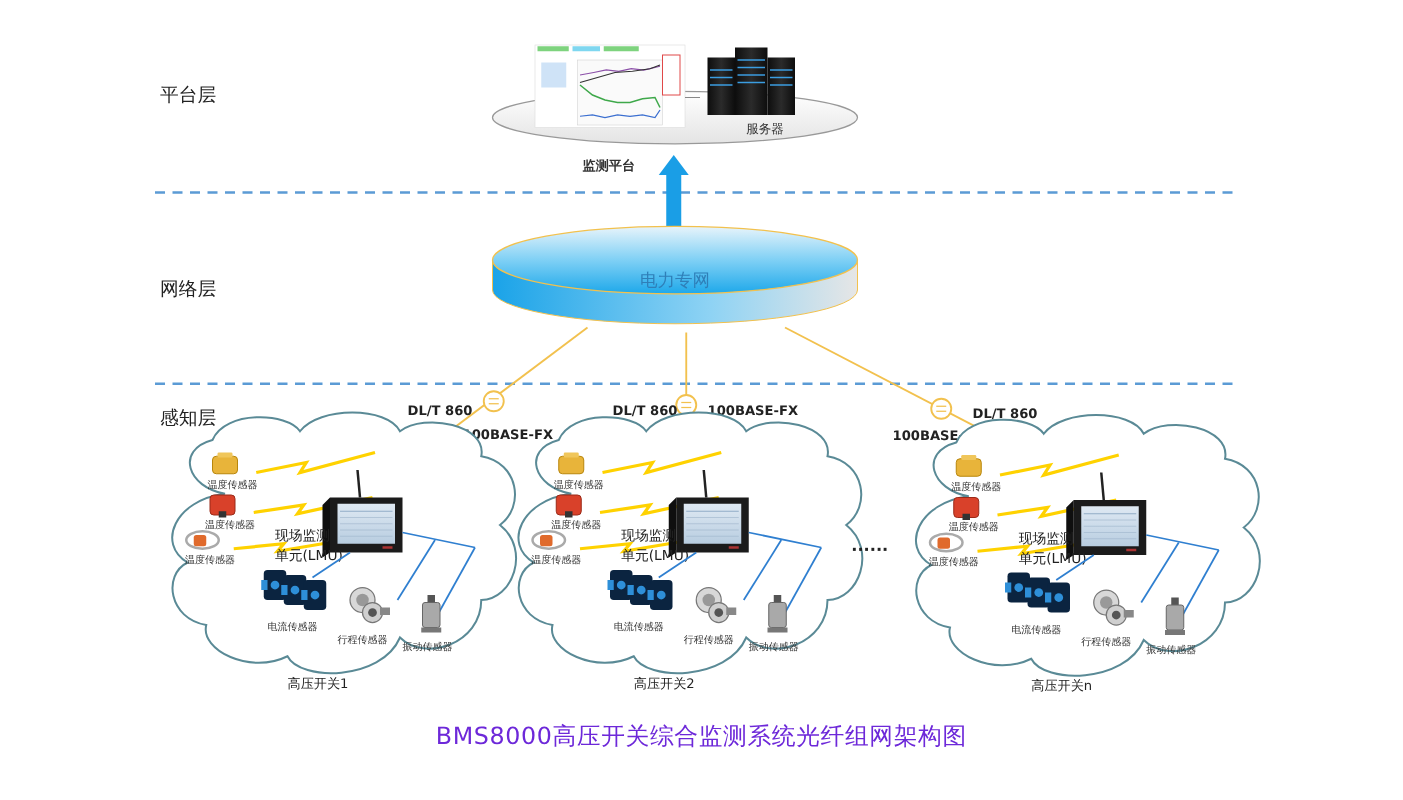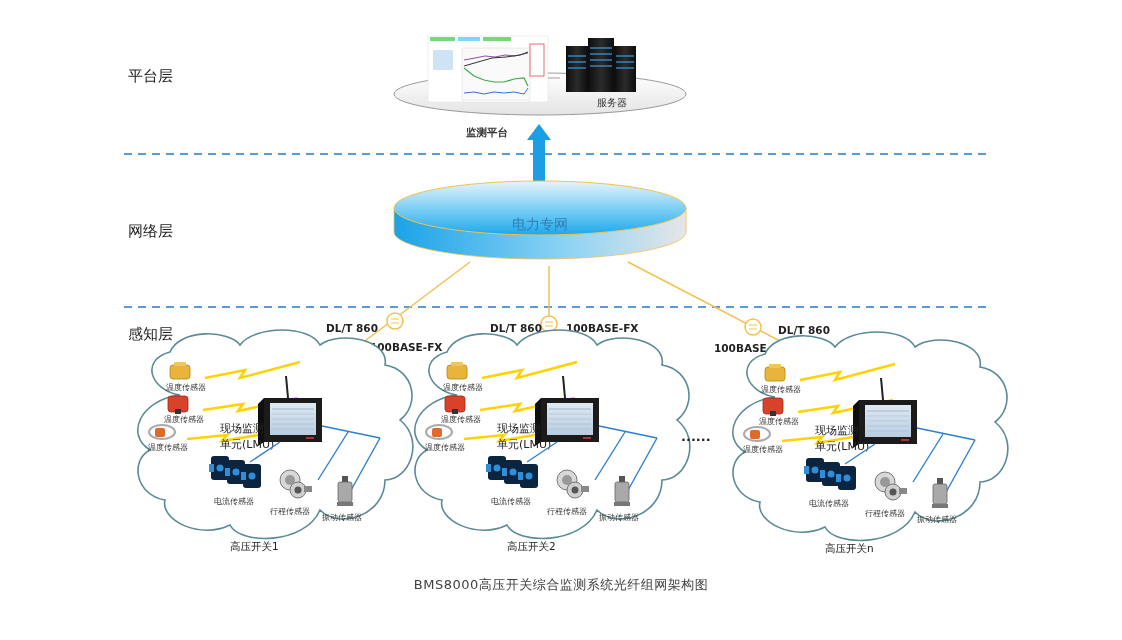--- a/index.html
+++ b/index.html
@@ -5,21 +5,21 @@
   html, body { margin: 0; padding: 0; background: #ffffff; }
   body { width: 1122px; height: 640px; position: relative; overflow: hidden;
          font-family: "DejaVu Sans", "Liberation Sans", sans-serif; }
   #diagram { position: absolute; left: 0; top: 0; }
   .layer-label { font-family: "DejaVu Sans", sans-serif; font-size: 15px; fill: #222; }
   .tag { font-family: "DejaVu Sans", sans-serif; font-size: 10.5px; font-weight: bold; fill: #222; }
   .small { font-family: "DejaVu Sans", sans-serif; font-size: 8px; fill: #333; }
   .lmu { font-family: "DejaVu Sans", sans-serif; font-size: 11px; fill: #222; }
   .switch { font-family: "DejaVu Sans", sans-serif; font-size: 10.5px; fill: #222; }
   .caption { position: absolute; left: 0; width: 1122px; top: 576px; text-align: center;
-             font-family: "DejaVu Sans", sans-serif; font-size: 13px; color: #404040; letter-spacing: 0.5px; }
+             font-family: "DejaVu Sans", sans-serif; font-size: 19px; color: #6d28d9; letter-spacing: 0.5px; }
 </style>
 </head>
 <body>
 
 <svg id="diagram" width="1122" height="640" viewBox="0 0 1122 640" xmlns="http://www.w3.org/2000/svg">
   <defs>
     <linearGradient id="diskTop" x1="0" y1="0" x2="0" y2="1">
       <stop offset="0" stop-color="#e8f4fb"></stop>
       <stop offset="0.5" stop-color="#7fd0f5"></stop>
       <stop offset="1" stop-color="#1ea8ea"></stop>

